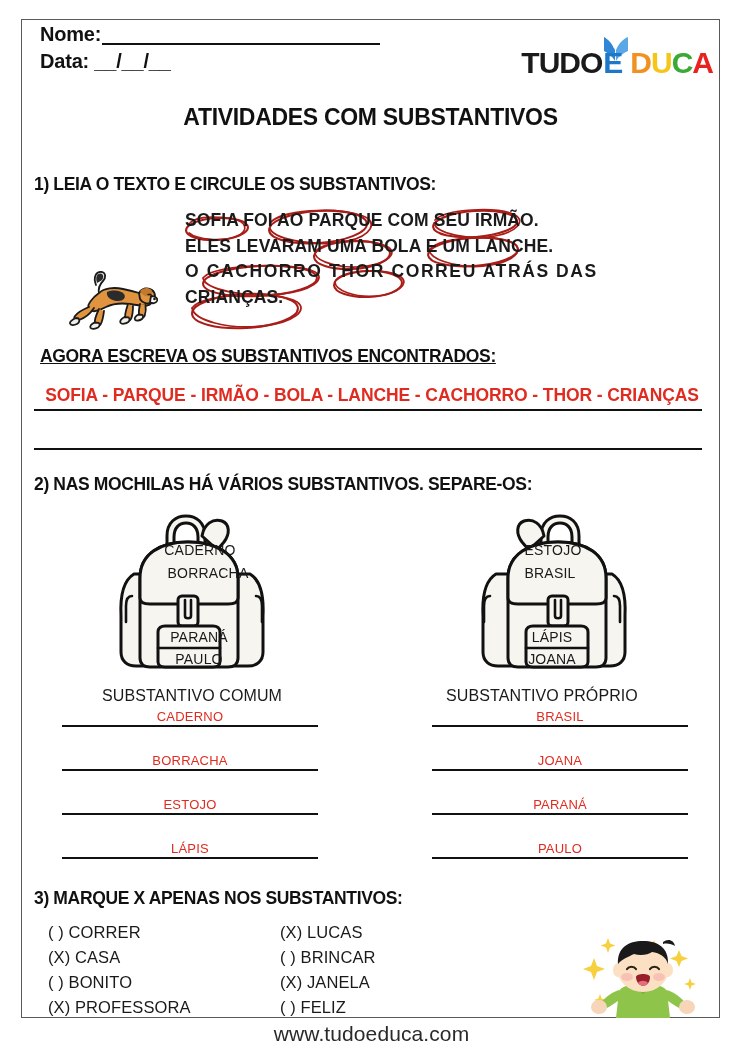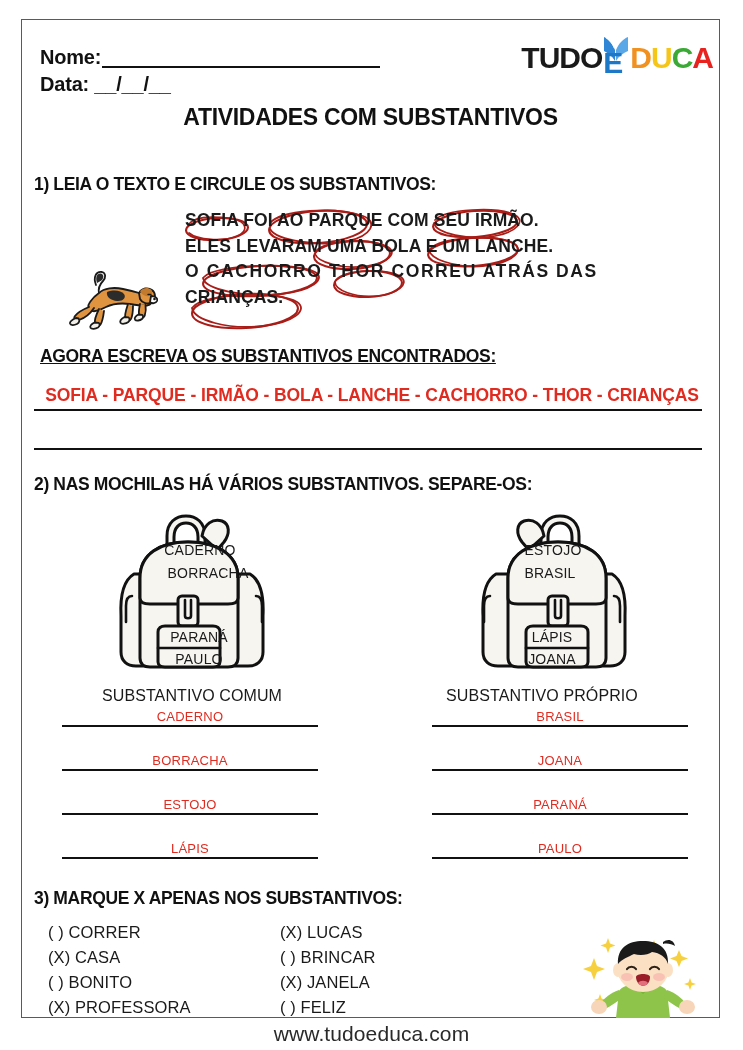--- a/index.html
+++ b/index.html
@@ -24,21 +24,21 @@
     height: 999px;
     border: 1.5px solid #5a5a5a;
     box-sizing: border-box;
     background: #fff;
   }
 
   
   #header-block {
     position: absolute;
     left: 18px;
-    top: 24px;
+    top: 1px;
     width: 660px;
   }
   .hdr-line {
     font-weight: bold;
     font-size: 20px;
     color: #111;
     letter-spacing: -0.2px;
     white-space: nowrap;
     line-height: 1.35;
   }
@@ -59,21 +59,21 @@
     height: 46px;
     display: flex;
     align-items: flex-end;
   }
   .logo-text {
     font-weight: bold;
     font-size: 30px;
     letter-spacing: -1px;
     line-height: 1;
     display: flex;
-    align-items: center;
+    align-items: flex-end;
   }
   .lg-tudo  { color: #1a1a1a; }
   .lg-d     { color: #f09120; }
   .lg-u     { color: #f5c518; }
   .lg-c     { color: #3aa935; }
   .lg-a     { color: #e8231f; }
   .logo-book {
     position: relative;
     width: 30px;
     height: 40px;

